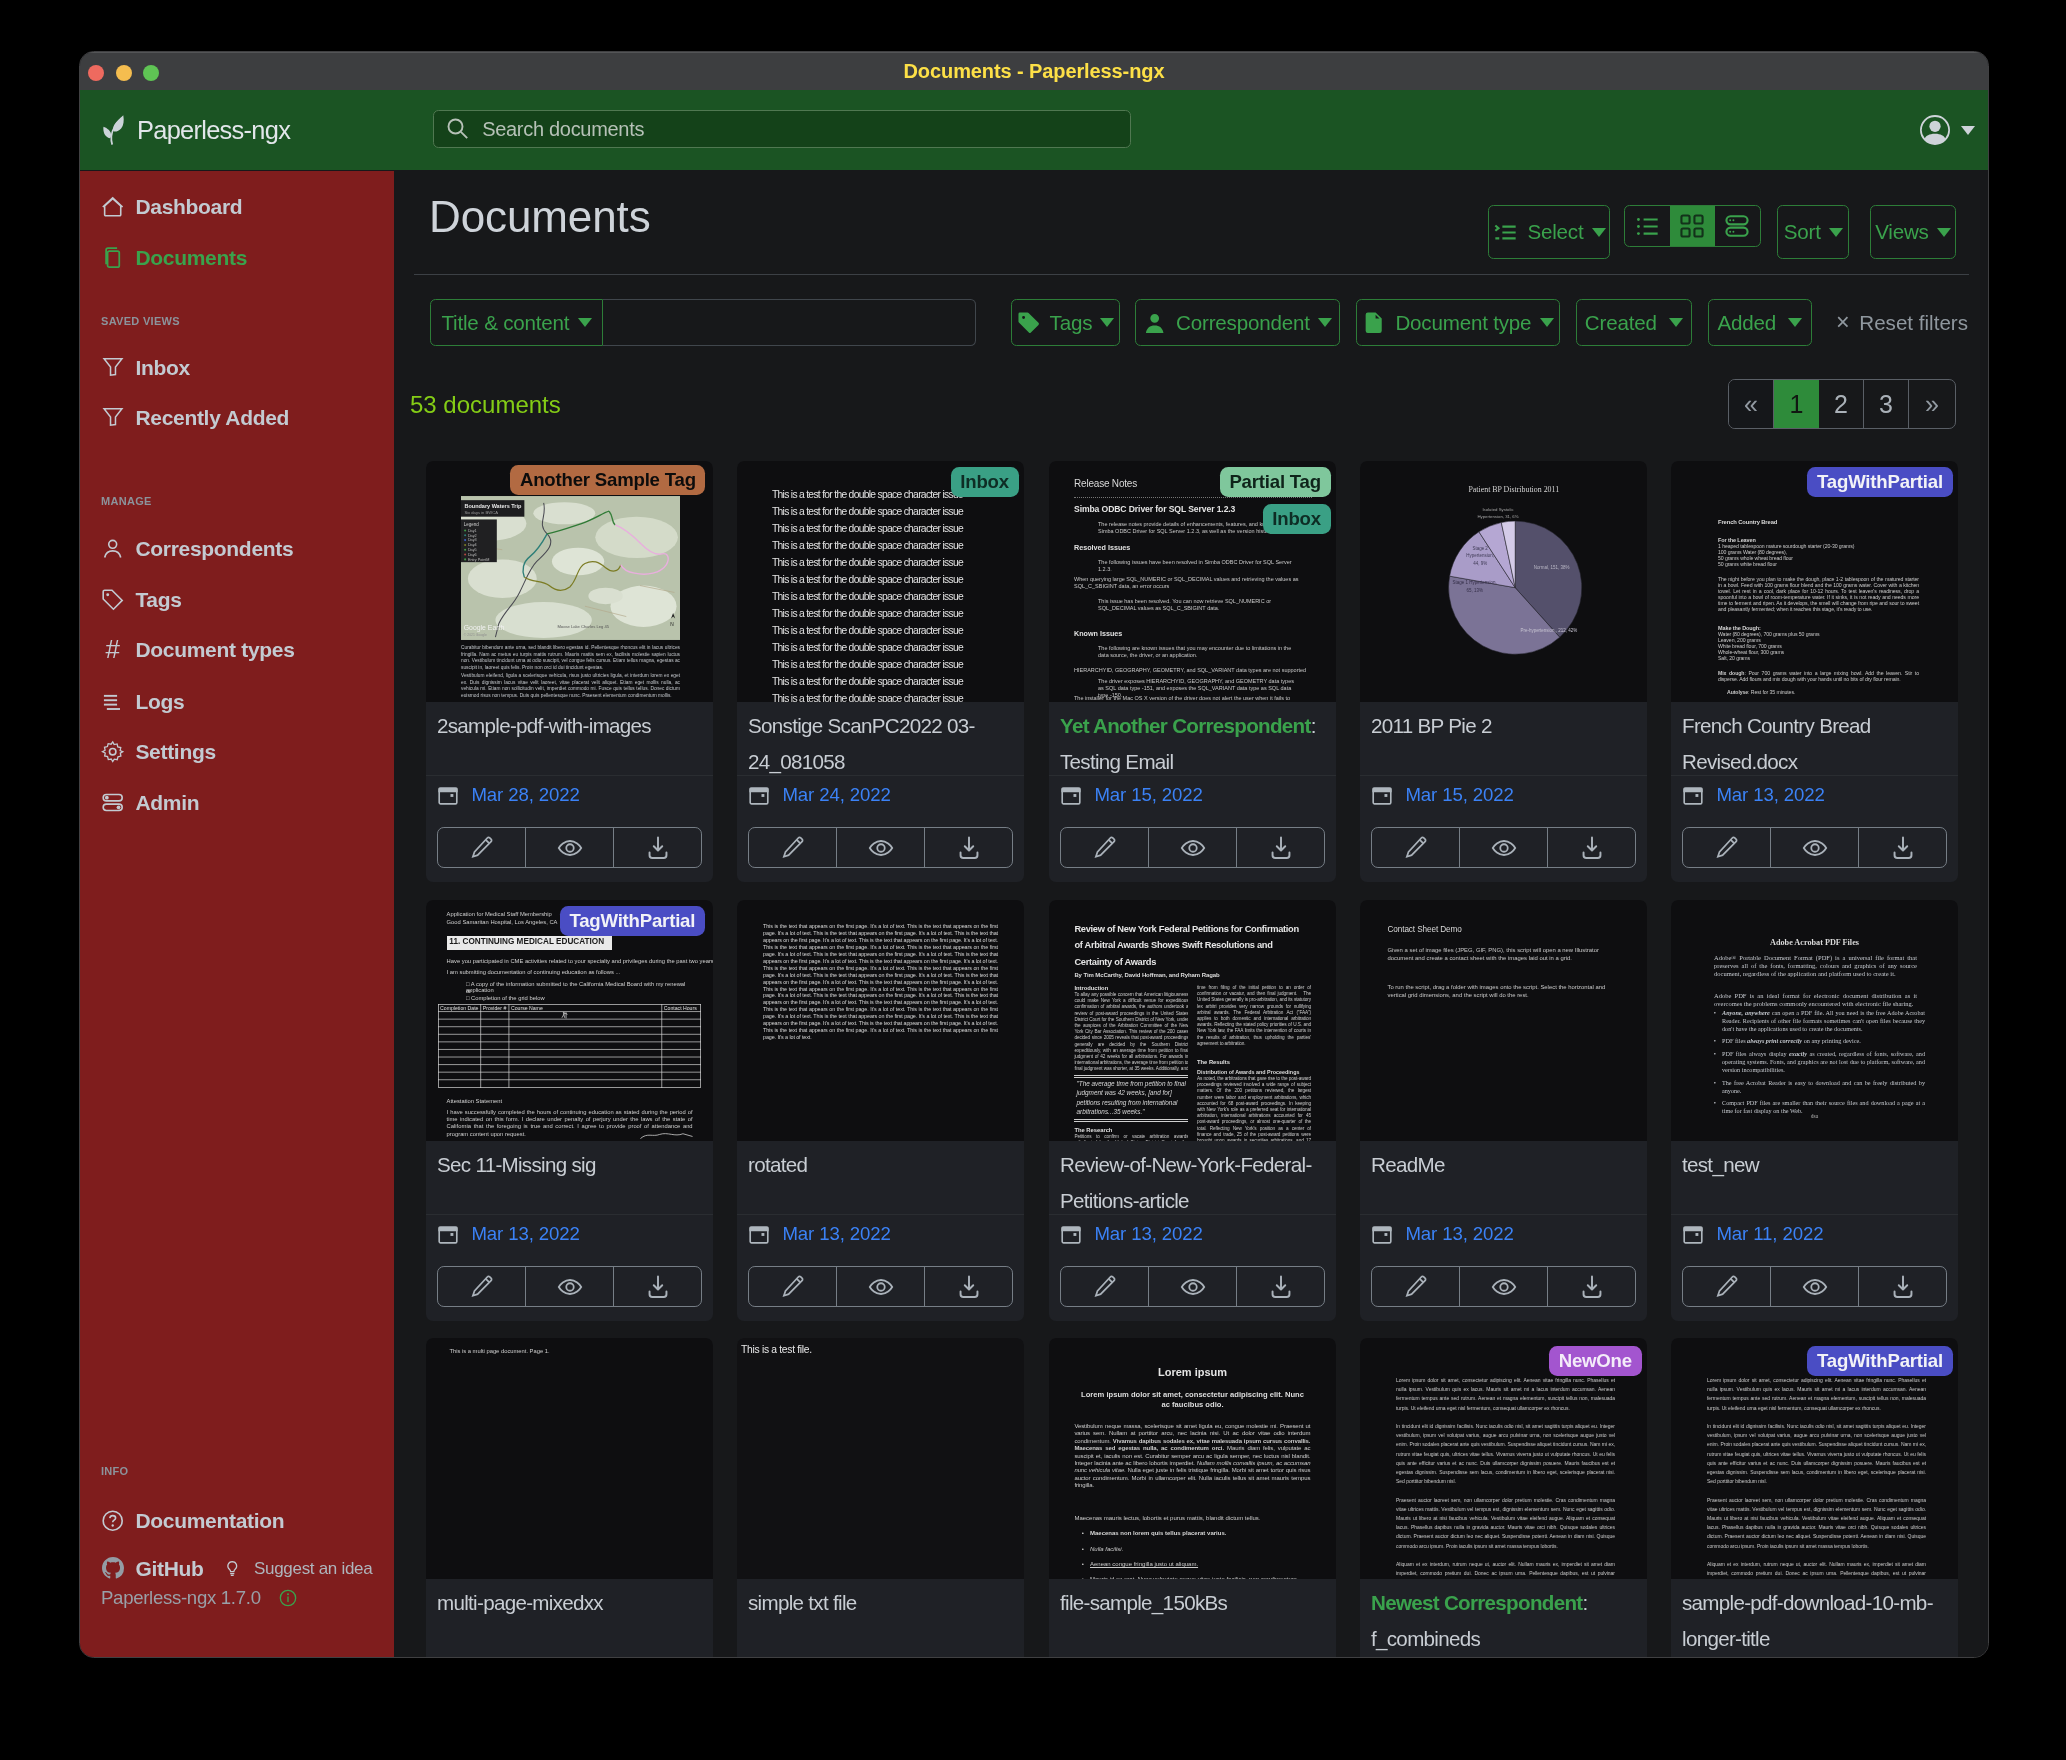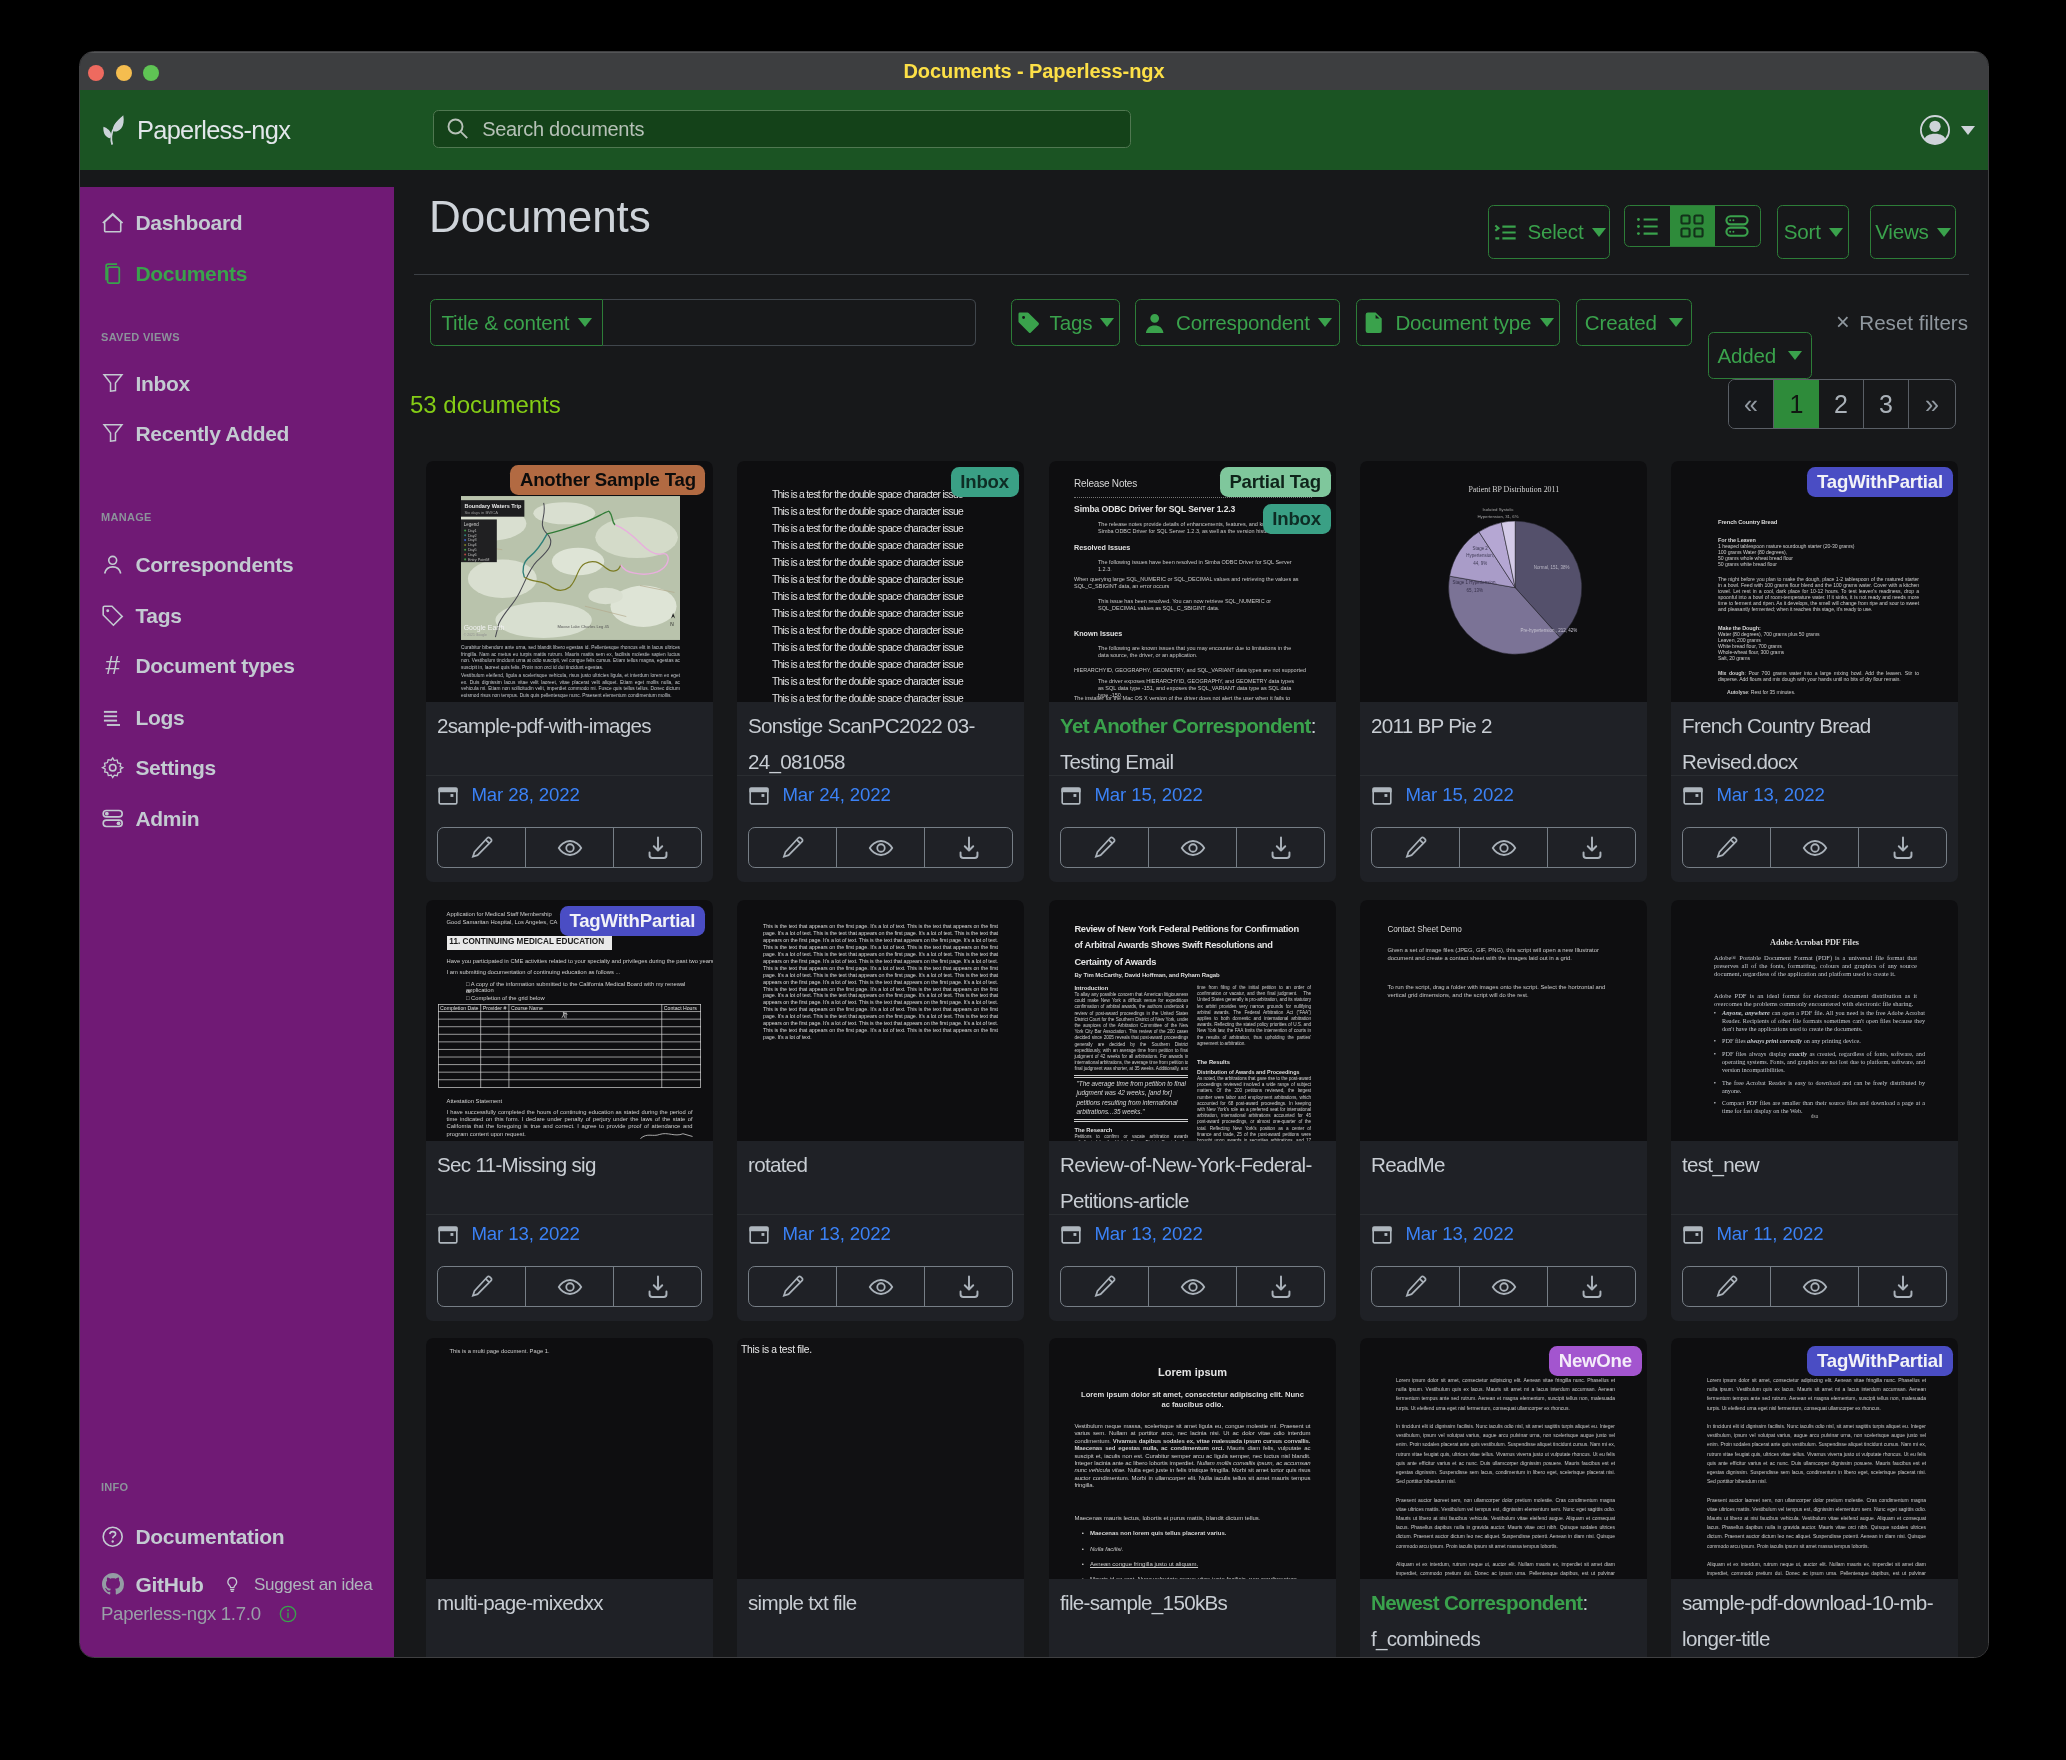--- a/index.html
+++ b/index.html
@@ -13,21 +13,21 @@
 .tl.g { left:63px; background:#5fc454; }
 .ttitle { position:absolute; top:0; left:0; width:100%; height:38px; line-height:37px; text-align:center; color:#fde047; font-size:20px; font-weight:bold; letter-spacing:-0.1px; }
 
 .nav { position:absolute; left:0; top:38px; width:100%; height:80px; background:#1b5423; }
 .brand { position:absolute; left:20px; top:0; height:80px; display:flex; align-items:center; color:#e2e6ea; font-size:25.4px; letter-spacing:-0.7px; }
 .brand svg { margin-right:11px; }
 .sbox { position:absolute; left:353px; top:20px; width:698px; height:38px; background:#144219; border:1.4px solid #507851; border-radius:5.5px; display:flex; align-items:center; color:#b6c1b7; font-size:20px; letter-spacing:-0.3px; }
 .sbox svg { margin:0 12.4px 0 12.4px; }
 .uicon { position:absolute; right:13px; top:25.4px; display:flex; align-items:center; }
 
-.side { position:absolute; left:0; top:119px; width:314px; bottom:0; background:#701a75;margin-top:16px; }
+.side { position:absolute; left:0; top:119px; width:314px; bottom:0; background:#7f1d1d; }
 .sitem { position:absolute; left:0; width:100%; height:41px; display:flex; align-items:center; color:#c3cad1; font-size:21px; font-weight:bold; letter-spacing:-0.3px; white-space:nowrap; }
 .sitem .ic { width:23.4px; height:23.4px; margin-left:21px; margin-right:11px; flex:none; display:flex; align-items:center; justify-content:center; }
 .shead { position:absolute; left:21px; color:#8c939b; font-size:11px; font-weight:bold; letter-spacing:0.3px; }
 .green { color:#3aa24c !important; }
 
 .main { position:absolute; left:314px; top:119px; right:0; bottom:0; background:#17181a; overflow:hidden; }
 .h1 { position:absolute; left:35px; top:21px; font-size:44px; font-weight:500; color:#ced3d9; letter-spacing:-0.1px; }
 .hr { position:absolute; left:20px; top:103px; right:19px; height:1.4px; background:#3c4045; }
 
 .btn { border:1.4px solid #2d7d38; border-radius:5.5px; color:#3aa24c; font-size:20.6px; letter-spacing:-0.2px; white-space:nowrap; display:inline-flex; align-items:center; justify-content:center; background:transparent; }
@@ -257,21 +257,21 @@
         <svg width="23.4" height="23.4" viewBox="0 0 16 16" fill="#3aa24c">
             <path d="M9.3 1H4a1.5 1.5 0 0 0-1.5 1.5v11A1.5 1.5 0 0 0 4 15h8a1.5 1.5 0 0 0 1.5-1.5V5.2L9.3 1zm0 1.5L12 5.2H9.3V2.5z"></path>
           </svg>
         <span style="margin-left:9.6px;">Document type</span>
           <span class="caret"></span>
       </div>
       <div class="btn" style="position:absolute; left:1146px; top:0; width:116px; height:47px;">
           <span>Created</span>
           <span class="caret" style="margin-left:12.4px;"></span>
         </div>
-      <div class="btn" style="position:absolute; left:1278px; top:0; width:104px; height:47px;margin-top:33px;">
+      <div class="btn" style="position:absolute; left:1278px; top:0; width:104px; height:47px;">
           <span>Added</span>
           <span class="caret" style="margin-left:12.4px;"></span>
         </div>
       <div style="position:absolute; left:1406px; top:0; height:47px; display:flex; align-items:center; color:#8f979e; font-size:20.6px; white-space:nowrap;"><span style="font-size:23.4px; margin-right:9.6px;">×</span> Reset filters</div>
     </div>
     <div class="count">53 documents</div>
     <div id="pag" style="position:absolute; right:32px; top:208px; width:228px; height:50px; border:1.4px solid #5a5f66; border-radius:6.9px; display:flex; overflow:hidden; font-size:25px;">
       <div style="width:45px; display:flex; align-items:center; justify-content:center; color:#9199a1; border-right:1.4px solid #5a5f66; background:#15171a;">«</div>
       <div style="width:45px; display:flex; align-items:center; justify-content:center; color:#111812; background:#2e8b3a; font-weight:400;">1</div>
       <div style="width:45px; display:flex; align-items:center; justify-content:center; color:#aab1b8; border-right:1.4px solid #5a5f66;">2</div>

